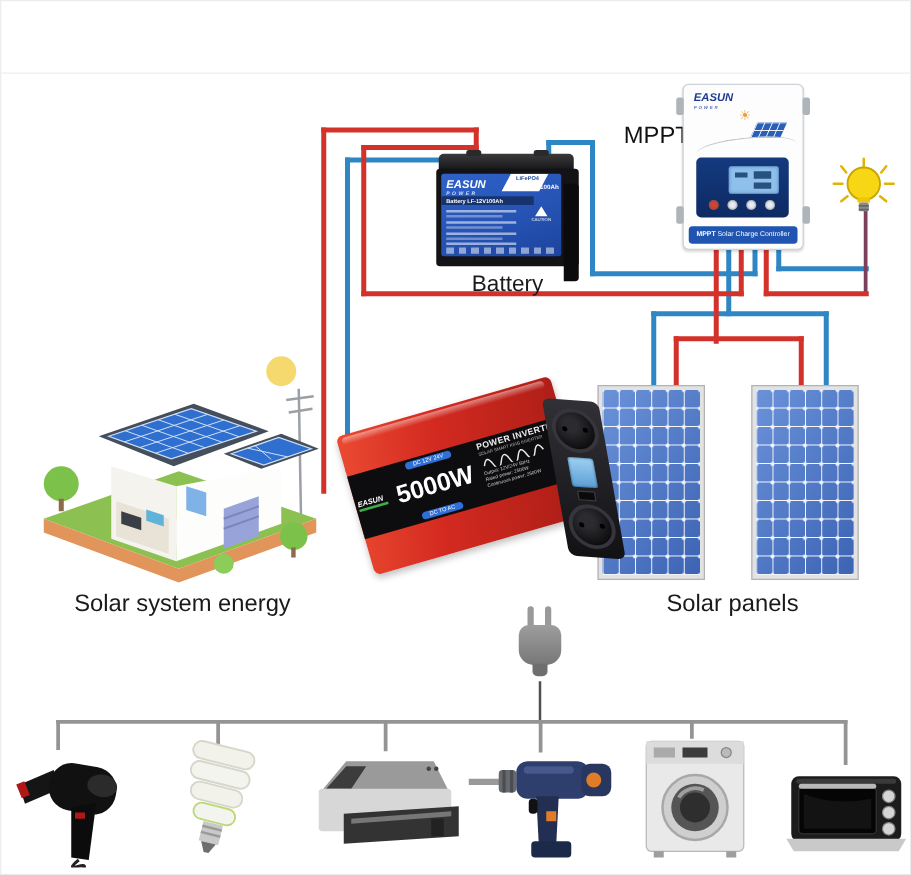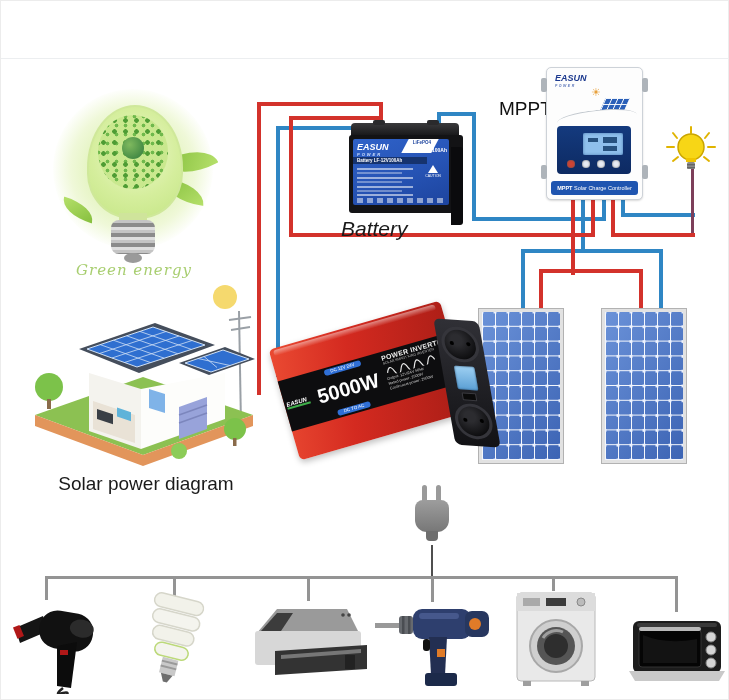--- a/index.html
+++ b/index.html
@@ -56,22 +56,22 @@
              font-size:4.5px;font-weight:700;line-height:7px;padding-left:4px;}
   .bat-specs{position:absolute;left:4px;top:29px;width:56px;}
   .bat-specs i{display:block;height:2px;margin-bottom:2.4px;background:rgba(255,255,255,.55);}
   .bat-specs i:nth-child(even){width:80%;background:rgba(255,255,255,.35);}
   .bat-caution{position:absolute;right:3px;top:26px;width:26px;text-align:center;color:#fff;font-size:3.5px;}
   .tri{display:block;margin:0 auto 1px;width:0;height:0;border-left:5px solid transparent;
        border-right:5px solid transparent;border-bottom:8px solid #fff;}
   .bat-bars{position:absolute;left:4px;bottom:2px;width:88px;height:5px;
             background:repeating-linear-gradient(90deg,rgba(255,255,255,.5) 0 6px,rgba(255,255,255,0) 6px 10px);}
   .bat-side{position:absolute;right:0;top:12px;width:12px;height:78px;background:#0b0b0d;border-radius:0 3px 3px 0;}
-  .label-battery{position:absolute;left:340px;top:216px;width:130px;text-align:left;
-                 font-size:21px;color:#1a1a1a;z-index:3;font-style:italic;}
+  .label-battery{position:absolute;left:340px;top:216px;width:130px;text-align:center;
+                 font-size:18px;color:#1a1a1a;z-index:3;}
   
   .label-mppt{position:absolute;left:498px;top:97px;font-size:19px;color:#111;z-index:3;}
   .mppt{position:absolute;left:545px;top:66px;width:95px;height:131px;background:#fdfdfd;border:1px solid #cdd2d8;
         border-radius:5px;z-index:3;box-shadow:0 1px 2px rgba(0,0,0,.15);}
   .mppt-tab{position:absolute;width:6px;height:14px;background:#aeb4ba;border-radius:2px;}
   .mt1{left:-6px;top:10px;} .mt2{right:-6px;top:10px;} .mt3{left:-6px;bottom:20px;} .mt4{right:-6px;bottom:20px;}
   .mppt-brand{position:absolute;left:8px;top:6px;color:#1d3a8f;font-size:9px;font-weight:800;font-style:italic;line-height:8px;}
   .mppt-brand .sub{display:block;font-size:3.5px;letter-spacing:1.5px;color:#5a74b8;}
   .mppt-art{position:absolute;left:38px;top:18px;width:52px;height:26px;}
   .sun-glyph{position:absolute;left:6px;top:0;font-size:11px;color:#e8a13c;}
@@ -193,33 +193,20 @@
       <div class="wire" style="left: 288px; top: 232px; background: rgb(211, 50, 43); width: 306px; height: 4px;"></div>
       <div class="wire" style="left: 590px; top: 196px; background: rgb(211, 50, 43); width: 4px; height: 40px;"></div>
       <div class="wire" style="left: 570px; top: 196px; background: rgb(211, 50, 43); width: 4px; height: 78px;"></div>
       <div class="wire" style="left: 538px; top: 268px; background: rgb(211, 50, 43); width: 104px; height: 4px;"></div>
       <div class="wire" style="left: 538px; top: 268px; background: rgb(211, 50, 43); width: 4px; height: 42px;"></div>
       <div class="wire" style="left: 638px; top: 268px; background: rgb(211, 50, 43); width: 4px; height: 42px;"></div>
       <div class="wire" style="left: 610px; top: 196px; background: rgb(211, 50, 43); width: 4px; height: 40px;"></div>
       <div class="wire" style="left: 610px; top: 232px; background: rgb(211, 50, 43); width: 84px; height: 4px;"></div>
     </div>
 
-  <div class="gbulb">
-    <div class="glow"></div>
-    <div class="leaf l1"></div>
-    <div class="leaf l2"></div>
-    <div class="leaf l3"></div>
-    <div class="glass">
-      <div class="collage"></div>
-    </div>
-    <div class="neck"></div>
-    <div class="screw"></div>
-    <div class="btip"></div>
-    <div class="gcaption">Green energy</div>
-  </div>
 
   <div class="battery">
     <div class="bat-lid">
       <span class="bat-term t1"></span>
       <span class="bat-term t2"></span>
     </div>
     <div class="bat-body">
       <div class="bat-label">
         <div class="bat-brand">
           <span>EASUN</span>
@@ -331,21 +318,21 @@
     <polygon points="150,124 178,114 178,146 150,156" fill="#98a3da"></polygon>
     <line x1="150" y1="132" x2="178" y2="122" stroke="#7c86bd" stroke-width="1.5"></line>
     <line x1="150" y1="140" x2="178" y2="130" stroke="#7c86bd" stroke-width="1.5"></line>
     <polygon points="120,106 136,111 136,130 120,125" fill="#7fb3e8"></polygon>
     <circle cx="20" cy="104" r="14" fill="#7cc24a"></circle>
     <rect x="18" y="116" width="4" height="10" fill="#8a6b4a"></rect>
     <circle cx="206" cy="146" r="11" fill="#7cc24a"></circle>
     <rect x="204" y="155" width="3.5" height="8" fill="#8a6b4a"></rect>
     <circle cx="150" cy="168" r="8" fill="#8ccc58"></circle>
   </svg>
-  <div class="label-solar-system">Solar power diagram</div>
+  <div class="label-solar-system">Solar system energy</div>
 
   <div class="inverter">
     <div class="inv-body">
       <div class="inv-band">
         <div class="inv-logo">
           <span>EASUN</span>
         </div>
         <div class="inv-left">
           <span class="pill">DC 12V 24V</span>
           <span class="inv-power">5000W</span>
@@ -372,20 +359,21 @@
       <div class="outlet"></div>
     </div>
   </div>
 
   <div class="panel p1">
     <div class="panel-cells"></div>
   </div>
   <div class="panel p2">
     <div class="panel-cells"></div>
   </div>
+  <div class="label-solar-panels">Solar panels</div>
 
   <div class="plug">
     <i class="prong p1"></i>
     <i class="prong p2"></i>
     <div class="plug-body"></div>
   </div>
 
   <svg class="appl" style="left:10px;top:597px" width="100" height="96" viewBox="0 0 100 96">
     <polygon points="4,30 32,18 37,33 9,45" fill="#151515"></polygon>
     <rect x="4" y="28" width="7" height="12" fill="#b01818" transform="rotate(-22 7 34)"></rect>

